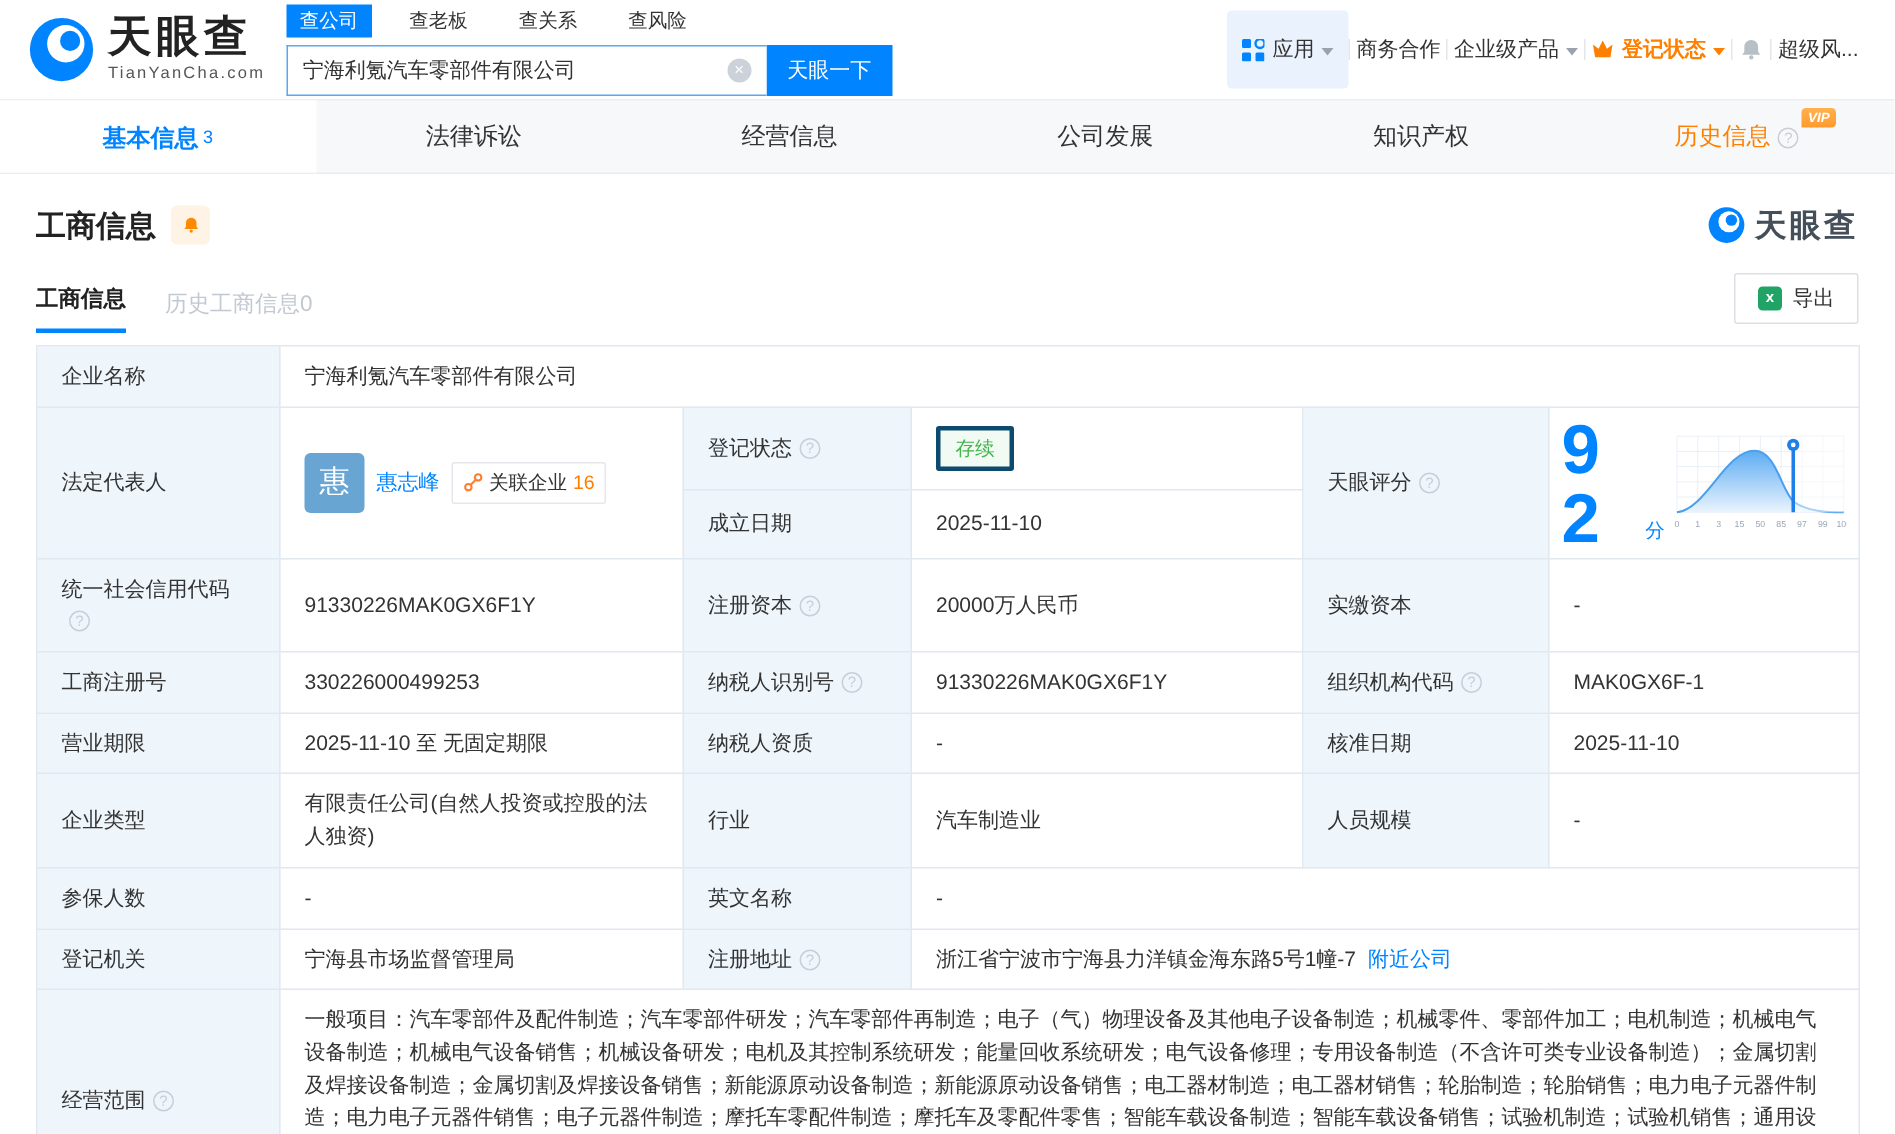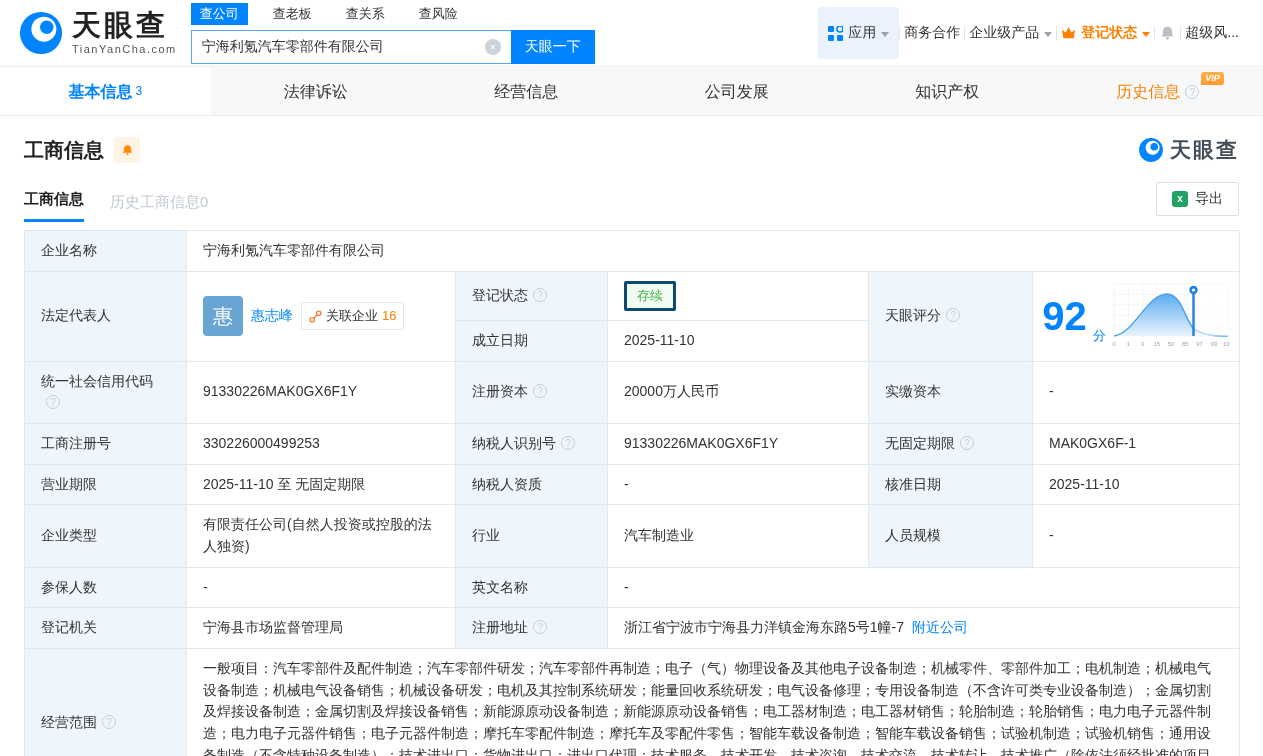--- a/index.html
+++ b/index.html
@@ -66,21 +66,21 @@
   .legal-cell { display:flex; align-items:center; gap:8px; }
   .avatar { width:40px; height:40px; background:#68a5d3; border-radius:4px; color:#fff; font-size:20px; display:flex; align-items:center; justify-content:center; cursor:pointer; flex:0 0 auto; }
   .link { color:#0084ff; text-decoration:none; cursor:pointer; }
   .rel-badge { display:inline-flex; align-items:center; gap:4px; border:1px solid #e4e7eb; border-radius:2px; padding:3px 7px; font-size:13px; cursor:pointer; background:#fff; white-space:nowrap; }
   .rel-count { color:#ff8000; }
 
   .status-badge { display:inline-block; border:3px solid #0c4a6e; background:#f2fbf3; color:#44b54e; font-size:13px; padding:2px 10px; border-radius:2px; }
 
   .score-cell { padding:4px 8px !important; }
   .score-wrap { display:flex; align-items:center; justify-content:center; gap:6px; }
-  .score-num { font-size:40px; font-weight:700; color:#0084ff; line-height:1; }
+  .score-num { font-size:46px; font-weight:700; color:#0084ff; line-height:1; }
   .score-unit { font-size:13px; color:#0084ff; align-self:flex-end; margin-bottom:4px; }
 
   .addr-cell .link { margin-left:8px; white-space:nowrap; }
 </style>
 </head>
 <body>
 
 <div class="header">
   <div class="logo-wrap">
     <svg class="logo-icon" viewBox="0 0 48 48">
@@ -278,21 +278,21 @@
       <th><span>注册资本</span><span class="q">?</span></th>
       <td>20000万人民币</td>
       <th>实缴资本</th>
       <td class="dash">-</td>
     </tr>
     <tr>
       <th>工商注册号</th>
       <td>330226000499253</td>
       <th><span>纳税人识别号</span><span class="q">?</span></th>
       <td>91330226MAK0GX6F1Y</td>
-      <th><span>无固定期限</span><span class="q">?</span></th>
+      <th><span>组织机构代码</span><span class="q">?</span></th>
       <td>MAK0GX6F-1</td>
     </tr>
     <tr>
       <th>营业期限</th>
       <td>2025-11-10 至 无固定期限</td>
       <th>纳税人资质</th>
       <td class="dash">-</td>
       <th>核准日期</th>
       <td>2025-11-10</td>
     </tr>

